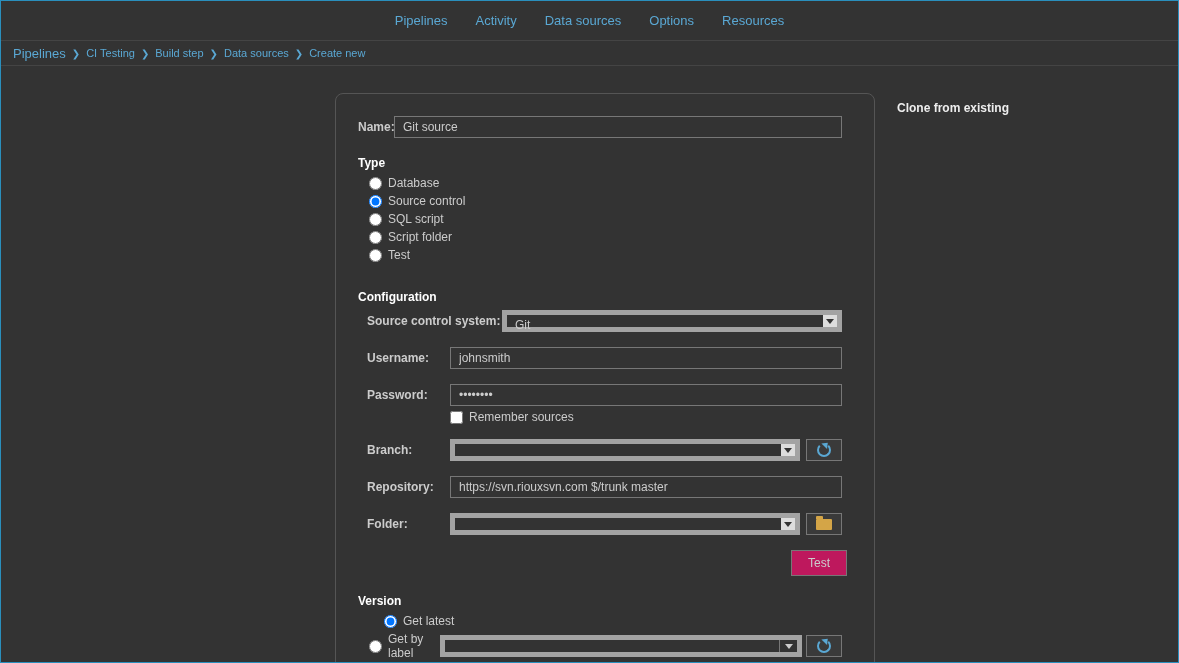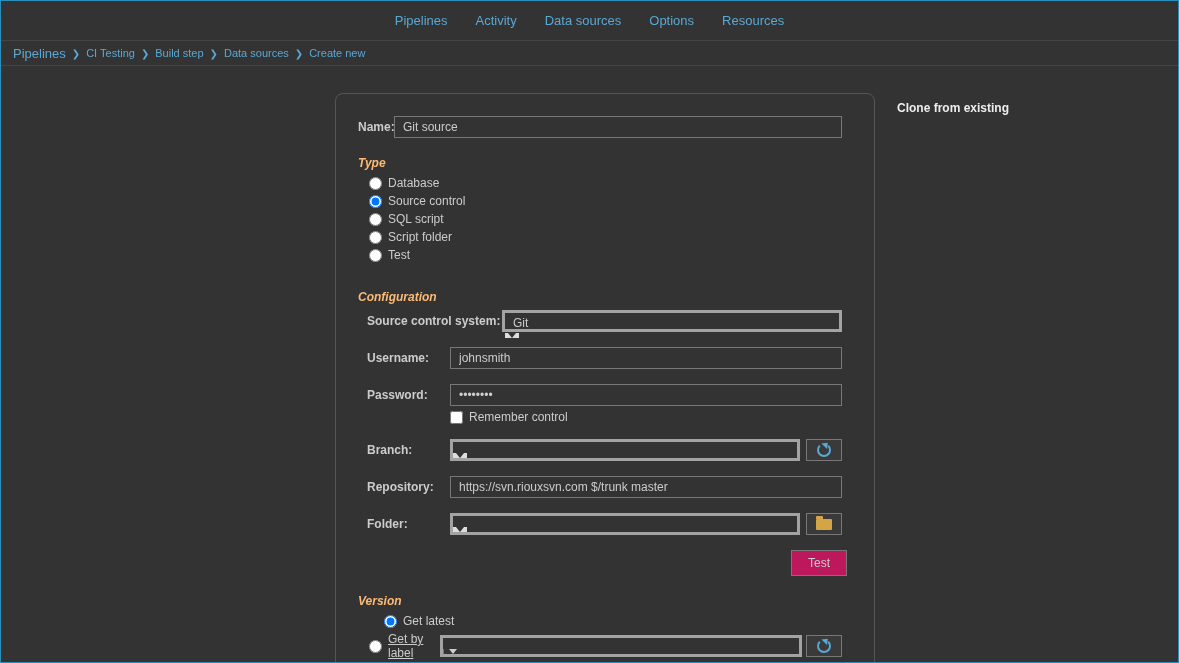--- a/index.html
+++ b/index.html
@@ -73,23 +73,22 @@
   text-align: left;
   font-weight: bold;
   font-size: 12px;
   color: #ccc;
   padding-right: 8px;
 }
 .row .field { flex: 1; display: flex; align-items: center; gap: 6px; }
 .section-title {
   font-weight: bold;
   font-size: 12px;
-  color: #fdba74;
+  color: #ffffff;
   margin-bottom: 6px;
-  font-style: italic;
 }
 .radio-group { margin-left: 11px; margin-bottom: 28px; }
 .radio-row {
   display: flex;
   align-items: center;
   gap: 6px;
   margin-bottom: 4px;
 }
 .radio-row input[type=radio] { cursor: pointer; }
 .radio-row label { font-size: 12px; color: #ccc; cursor: pointer; }
@@ -112,24 +111,23 @@
   background: #333;
   border: 1px solid #777;
   color: #ccc;
   padding: 4px 8px;
   font-size: 12px;
   height: 22px;
   width: 100%;
 }
 .select-wrap {
   display: flex;
-  border: 3px solid #a3a3a3;
+  border: 5px solid #a3a3a3;
   background: #333;
   height: 22px;
-  flex-direction: column;
 }
 .select-wrap .sval {
   flex: 1;
   padding: 3px 8px;
   font-size: 12px;
   color: #ccc;
 }
 .select-wrap .sbtn {
   width: 14px;
   background: #ddd;
@@ -217,21 +215,21 @@
 .btn-row {
   display: flex;
   justify-content: flex-end;
   gap: 8px;
   margin-top: 8px;
 }
 .test-row { display: flex; justify-content: flex-end; margin-bottom: 18px; margin-right: -5px; }
 .version-block { }
 .version-block .radio-row { margin-left: 26px; }
 .version-block .labelrow { display: flex; align-items: center; gap: 4px; margin-left: 11px; }
-.version-block .labelrow .vlabel { display: flex; align-items: center; gap: 6px; width: 67px; text-decoration: underline; }
+.version-block .labelrow .vlabel { display: flex; align-items: center; gap: 6px; width: 67px; }
 </style>
 </head>
 <body>
 
 <div class="top-nav">
   <a>Pipelines</a>
   <a>Activity</a>
   <a>Data sources</a>
   <a>Options</a>
   <a>Resources</a>
@@ -304,21 +302,21 @@
       </div>
 
       <div class="config-row tight">
         <div class="clabel">Password:</div>
         <div class="cfield">
           <input type="password" value="••••••••" style="">
         </div>
       </div>
       <div class="check-row">
         <input type="checkbox" style="">
-        <label>Remember control</label>
+        <label>Remember sources</label>
       </div>
 
       <div class="config-row">
         <div class="clabel">Branch:</div>
         <div class="cfield">
           <div class="select-wrap" style="flex:1;">
             <div class="sval"></div>
             <div class="sbtn"></div>
           </div>
           <div class="icon-btn">

